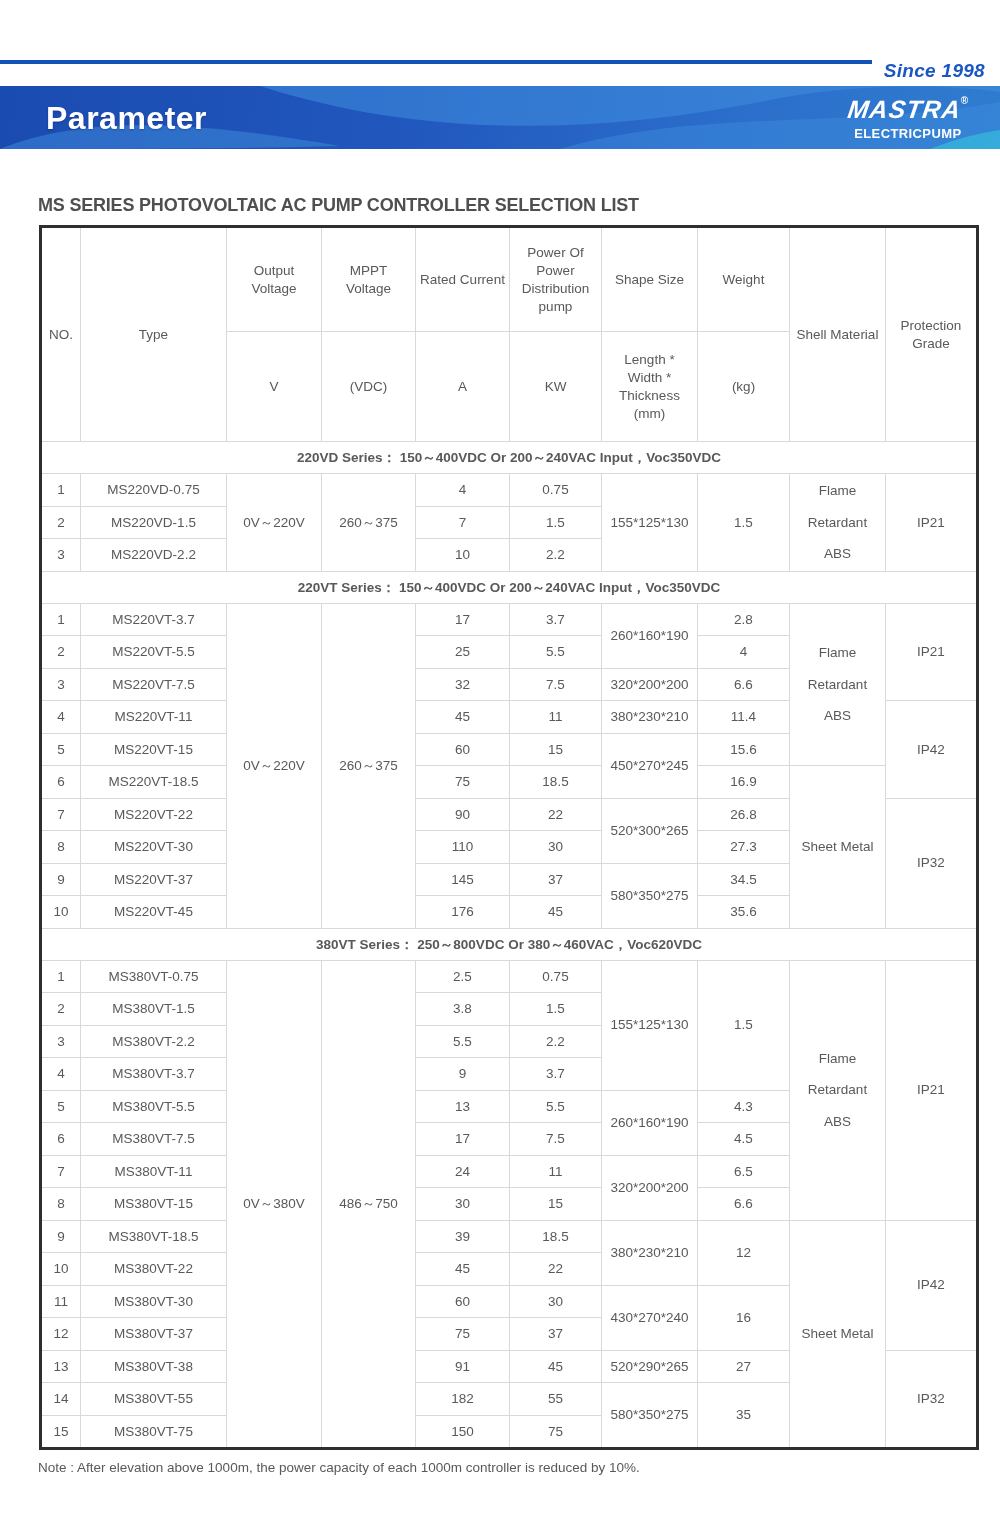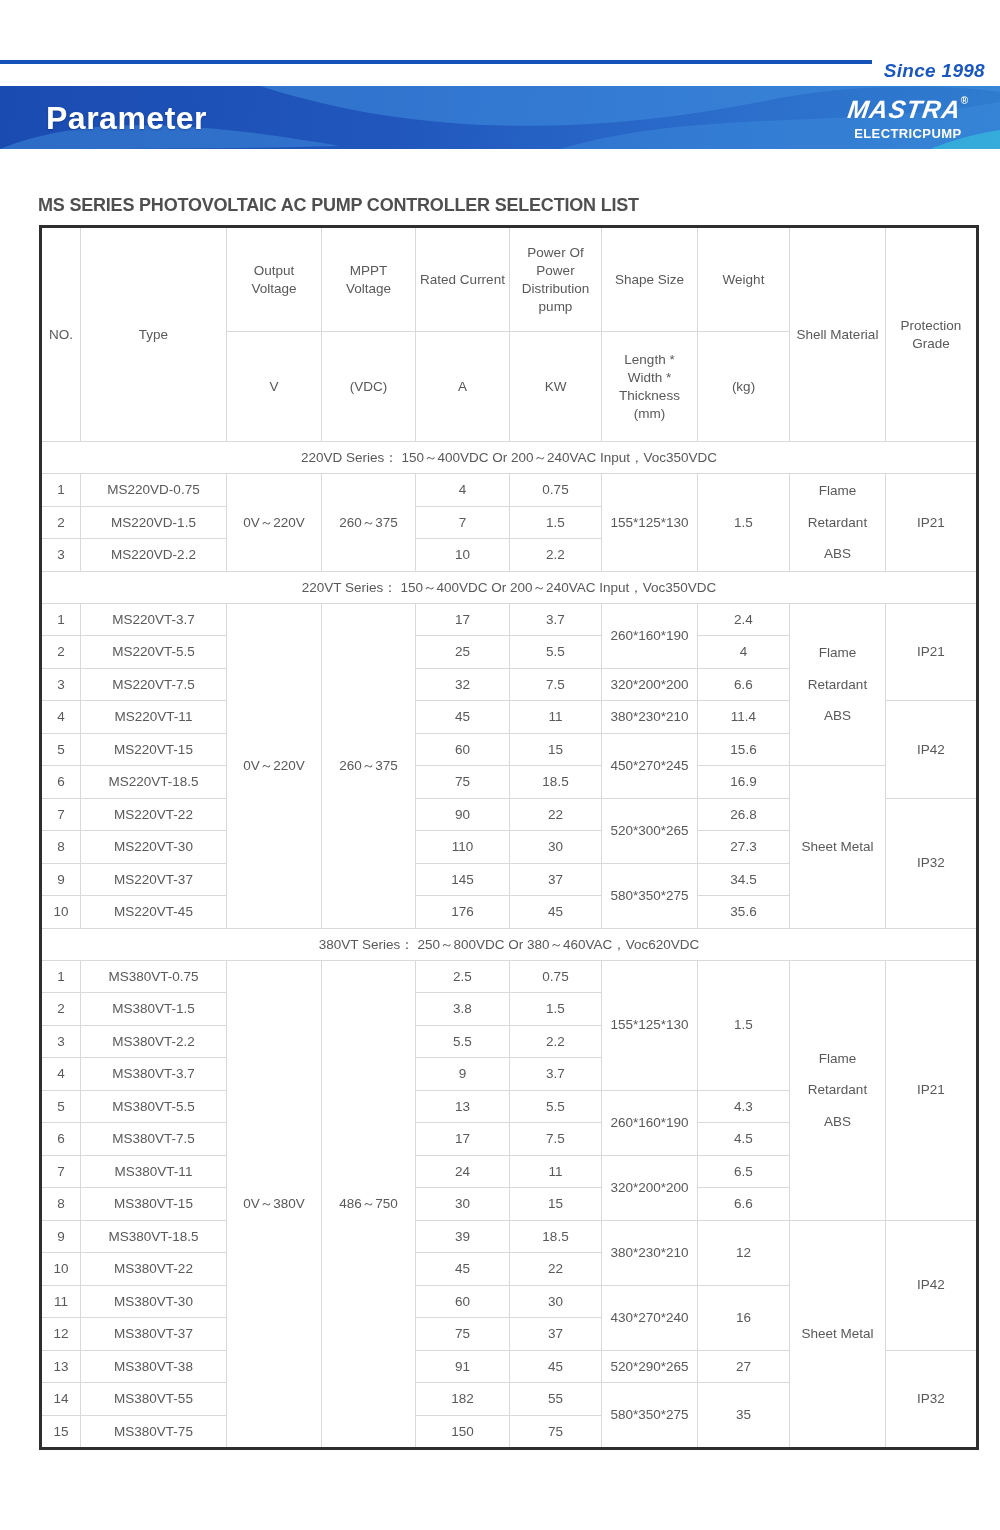--- a/index.html
+++ b/index.html
@@ -34,21 +34,21 @@
   
   table.param-table { border-collapse:collapse; table-layout:fixed; width:937px;
                       margin:9px 0 0 39px; border:3px solid #2e2e2e;
                       font-size:13.5px; color:#595959; }
   .param-table td { border:1px solid #d9d9d9; text-align:center; vertical-align:middle;
                     padding:0 4px; overflow:hidden; font-weight:normal; }
   .param-table thead td { line-height:18px; }
   .param-table thead tr.h1 { height:105px; }
   .param-table thead tr.h2 { height:110px; }
   .param-table tbody tr.section-row { height:31px; }
-  .param-table tbody tr.section-row td { font-weight:normal; line-height:31px; }
+  .param-table tbody tr.section-row td { font-weight:bold; line-height:31px; }
   .param-table tbody tr.data-row { height:31.6px; }
   .param-table tbody tr.data-row td { line-height:31.5px; }
 
   .note { margin:10px 0 0 38px; font-size:13.5px; color:#595959; }
 </style>
 </head>
 <body>
 
 <div class="page">
 
@@ -140,21 +140,21 @@
           <td colspan="10">220VT Series： 150～400VDC Or 200～240VAC Input，Voc350VDC</td>
         </tr>
         <tr class="data-row">
           <td>1</td>
           <td>MS220VT-3.7</td>
           <td rowspan="10">0V～220V</td>
           <td rowspan="10">260～375</td>
           <td>17</td>
           <td>3.7</td>
           <td rowspan="2">260*160*190</td>
-          <td>2.4</td>
+          <td>2.8</td>
           <td rowspan="5">Flame Retardant ABS</td>
           <td rowspan="3">IP21</td>
         </tr>
         <tr class="data-row">
           <td>2</td>
           <td>MS220VT-5.5</td>
           <td>25</td>
           <td>5.5</td>
           <td>4</td>
         </tr>
@@ -334,14 +334,15 @@
         </tr>
         <tr class="data-row">
           <td>15</td>
           <td>MS380VT-75</td>
           <td>150</td>
           <td>75</td>
         </tr>
       </tbody>
   </table>
 
+  <div class="note">Note : After elevation above 1000m, the power capacity of each 1000m controller is reduced by 10%.</div>
 
 </div>
 
 </body></html>

